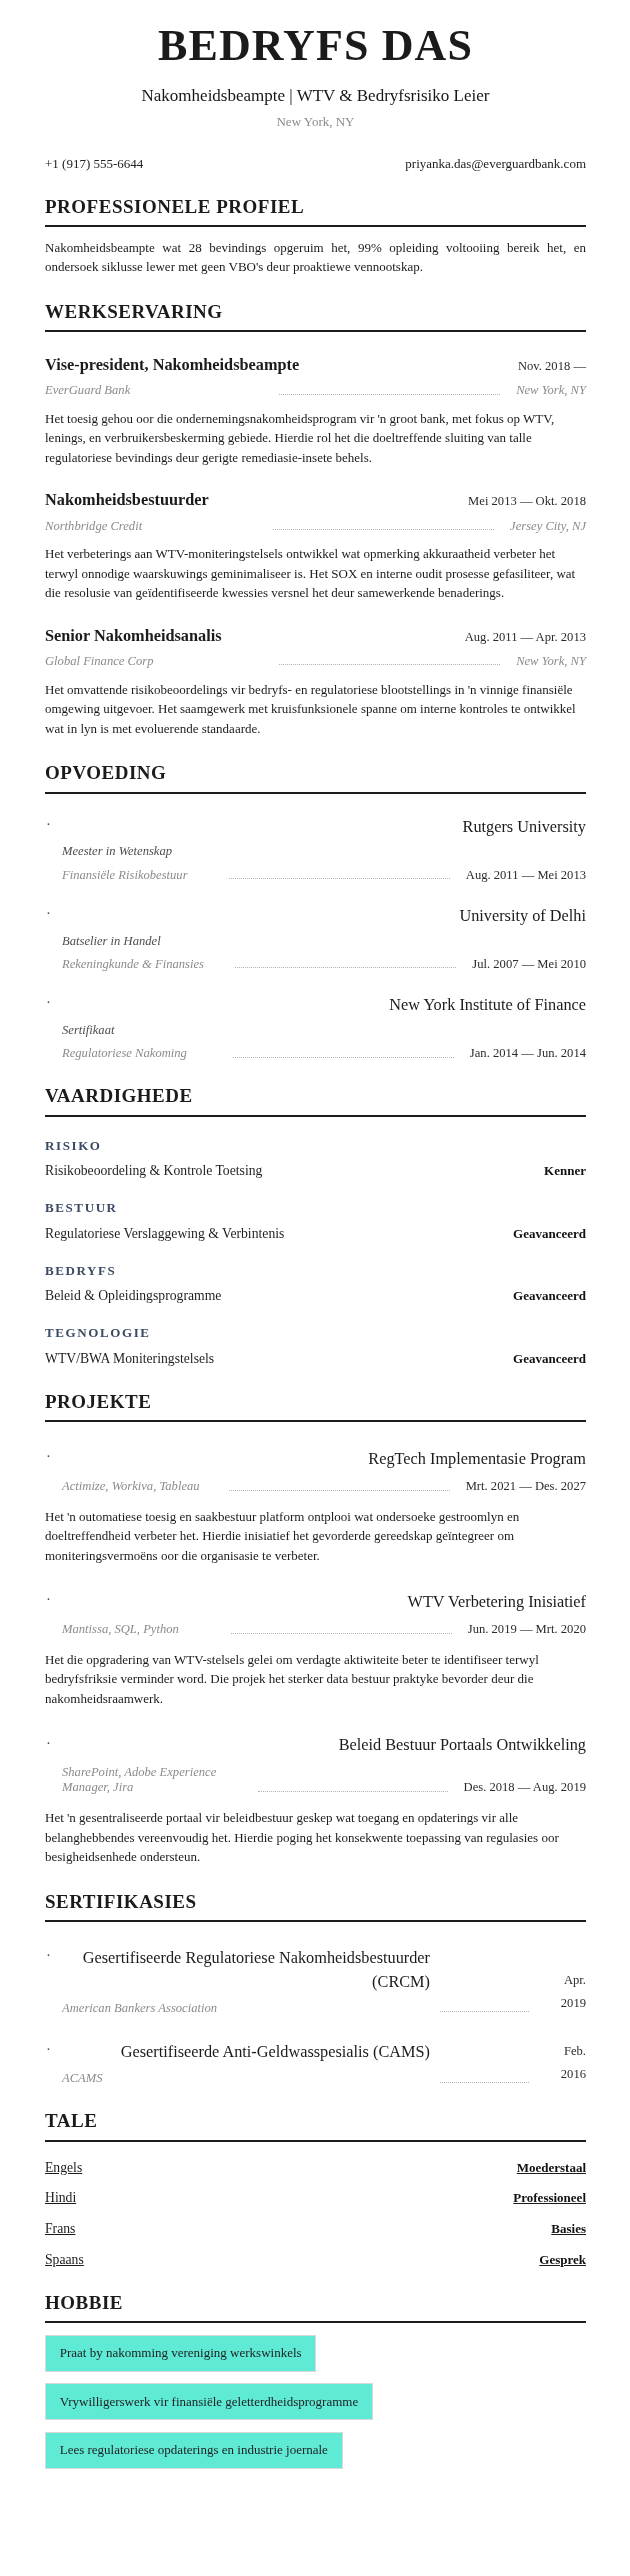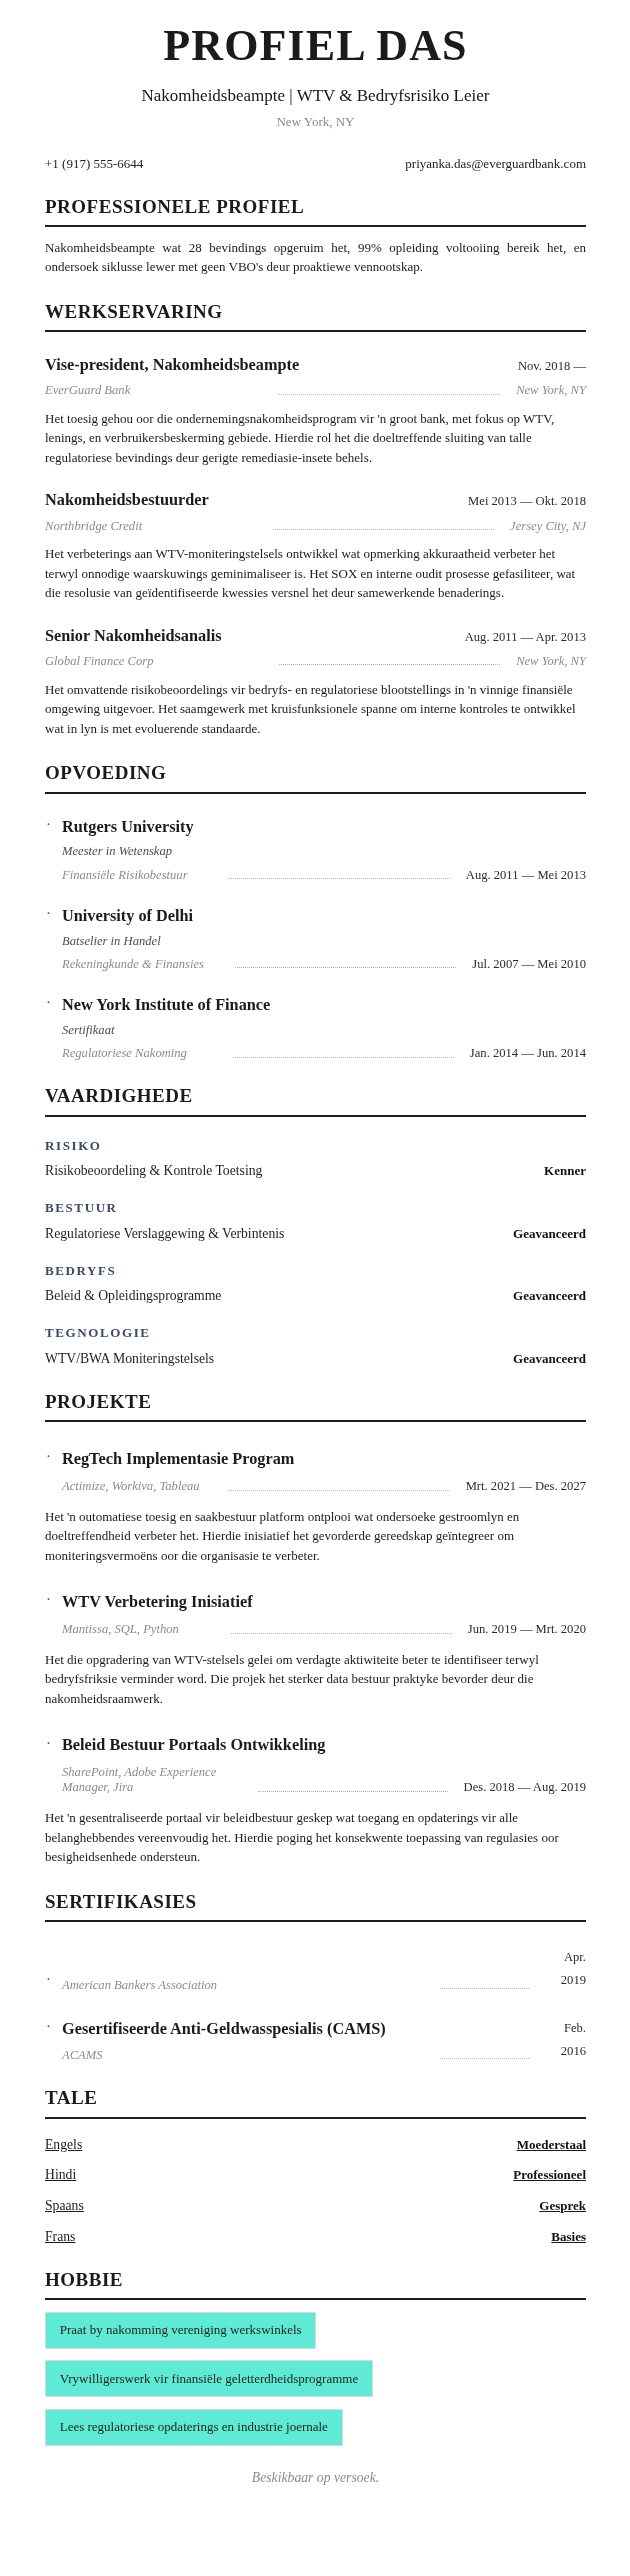--- a/index.html
+++ b/index.html
@@ -42,21 +42,21 @@
   .meta-right { font-style:italic; color:#8b8b8b; white-space:nowrap; }
   .meta-date  { font-style:normal; color:#2b2b2b; white-space:nowrap; }
   .leader {
     flex:0 1 221px; margin-left:auto; margin-right:16px; margin-bottom:3.7px;
     border-bottom:1.1px dotted #b3b3b3; height:0;
   }
 
   
   .bulleted { position:relative; padding-left:17px; }
   .bullet { position:absolute; left:1.1px; top:1.1px; font-size:14.7px; color:#4a4a4a; }
-  .block-title { font-size:16.3px; font-weight:700; line-height:1.45; }
+  .block-title { font-size:16.3px; font-weight:400; line-height:1.45;text-align:right; }
   .sub-italic { font-style:italic; font-size:12.6px; color:#4d4d4d; margin-top:6.3px; }
 
   .edu { margin-top:21px; }
   .proj { margin-top:25px; }
   .proj .para { margin-top:12.6px; }
 
   
   .skill-cat { margin-top:21px; }
   .cat-label { font-size:13px; font-weight:700; letter-spacing:1.6px; color:#3a4a63; }
   .pair-row { display:flex; justify-content:space-between; align-items:baseline; margin-top:9.5px;gap:43px; }
@@ -84,21 +84,21 @@
 
   
   .ref-note { text-align:center; font-style:italic; color:#8b8b8b; font-size:13.7px; margin-top:23px; }
 </style>
 </head>
 <body>
 
 <div class="page">
 
   <header>
-    <h1 class="name">PROFIEL DAS</h1>
+    <h1 class="name">BEDRYFS DAS</h1>
     <div class="subtitle">Nakomheidsbeampte | WTV &amp; Bedryfsrisiko Leier</div>
     <div class="headloc">New York, NY</div>
     <div class="contact">
       <span>+1 (917) 555-6644</span>
       <span>priyanka.das@everguardbank.com</span>
     </div>
   </header>
 
   <section>
     <h2 class="sec-heading">PROFESSIONELE PROFIEL</h2>
@@ -263,20 +263,21 @@
       <p class="para">Het 'n gesentraliseerde portaal vir beleidbestuur geskep wat toegang en opdaterings vir alle belanghebbendes vereenvoudig het. Hierdie poging het konsekwente toepassing van regulasies oor besigheidsenhede ondersteun.</p>
     </div>
   </section>
 
   <section>
     <h2 class="sec-heading">SERTIFIKASIES</h2>
 
     <div class="cert">
       <div class="cert-left bulleted">
         <span class="bullet">·</span>
+        <div class="block-title cert-title">Gesertifiseerde Regulatoriese Nakomheidsbestuurder (CRCM)</div>
         <div class="cert-issuer">
           <span class="meta-left">American Bankers Association</span>
           <span class="leader"></span>
         </div>
       </div>
       <div class="cert-date">
         <div>Apr.</div>
         <div>2019</div>
       </div>
     </div>
@@ -302,36 +303,35 @@
 
     <div class="lang-row">
       <span>Engels</span>
       <span class="pair-level">Moederstaal</span>
     </div>
     <div class="lang-row">
       <span>Hindi</span>
       <span class="pair-level">Professioneel</span>
     </div>
     <div class="lang-row">
+      <span>Frans</span>
+      <span class="pair-level">Basies</span>
+    </div>
+    <div class="lang-row">
       <span>Spaans</span>
       <span class="pair-level">Gesprek</span>
-    </div>
-    <div class="lang-row">
-      <span>Frans</span>
-      <span class="pair-level">Basies</span>
     </div>
   </section>
 
   <section>
     <h2 class="sec-heading">HOBBIE</h2>
     <div class="hobbies-wrap">
       <div class="hobby">Praat by nakomming vereniging werkswinkels</div>
       <div class="hobby">Vrywilligerswerk vir finansiële geletterdheidsprogramme</div>
       <div class="hobby">Lees regulatoriese opdaterings en industrie joernale</div>
     </div>
   </section>
 
   <section>
-    <div class="ref-note">Beskikbaar op versoek.</div>
   </section>
 
 </div>
 
 
 </body></html>

